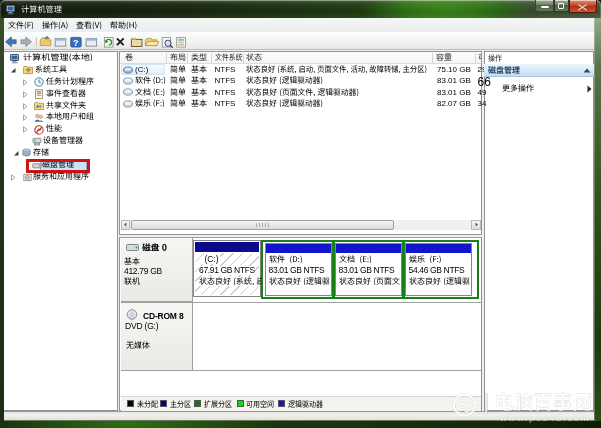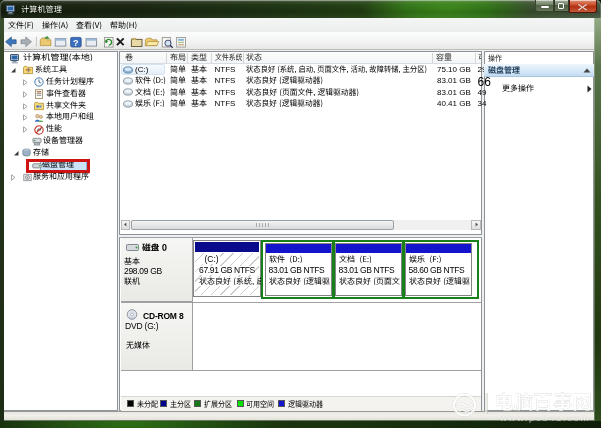--- a/index.html
+++ b/index.html
@@ -516,21 +516,21 @@
       <use href="#g63" x="3000"></use>
       <use href="#g7" x="4280"></use>
       <use href="#g79" x="4618"></use>
       <use href="#g80" x="5618"></use>
       <use href="#g81" x="6618"></use>
       <use href="#g66" x="7618"></use>
       <use href="#g31" x="8618"></use>
       <use href="#g9" x="9618"></use>
     </svg>
   </div>
-<div class="a lt" style="left:437px;top:98.8px;font-size:8px;letter-spacing:0px;">40.41 GB</div>
+<div class="a lt" style="left:437px;top:98.8px;font-size:8px;letter-spacing:0px;">82.07 GB</div>
 <div class="a lt" style="left:477.5px;top:98.8px;font-size:8px;letter-spacing:0px;">34</div>
 <div class="a" style="left:120.5px;top:219.5px;width:360px;height:10.5px;background:#f0f0f0;"></div>
 <div class="a" style="left:120.5px;top:219.5px;width:9.5px;height:10.5px;background:linear-gradient(180deg,#f6f6f6,#dedede);border:1px solid #b8b8b8;"></div>
 <svg class="a" style="left:122.5px;top:222.3px" width="5" height="5" viewBox="0 0 5 5">
     <path d="M3.4 0.5 L1 2.5 L3.4 4.5 Z" fill="#505050"></path>
   </svg>
 <div class="a" style="left:471px;top:219.5px;width:9.5px;height:10.5px;background:linear-gradient(180deg,#f6f6f6,#dedede);border:1px solid #b8b8b8;"></div>
 <svg class="a" style="left:473.5px;top:222.3px" width="5" height="5" viewBox="0 0 5 5">
     <path d="M1.6 0.5 L4 2.5 L1.6 4.5 Z" fill="#505050"></path>
   </svg>
@@ -550,21 +550,21 @@
       <use href="#g87" x="1000"></use>
       <use href="#g88" x="2280"></use>
     </svg>
   </div>
 <div class="a" style="left:124px;top:256.5px;">
     <svg class="zt" width="16.0" height="8" viewBox="0 0 2000 1000" fill="#000">
       <use href="#g61" x="0"></use>
       <use href="#g19" x="1000"></use>
     </svg>
   </div>
-<div class="a lt" style="left:124px;top:266.5px;font-size:8.5px;letter-spacing:-0.3px;">298.09 GB</div>
+<div class="a lt" style="left:124px;top:266.5px;font-size:8.5px;letter-spacing:-0.3px;">412.79 GB</div>
 <div class="a" style="left:124px;top:276.8px;">
     <svg class="zt" width="16.0" height="8" viewBox="0 0 2000 1000" fill="#000">
       <use href="#g89" x="0"></use>
       <use href="#g2" x="1000"></use>
     </svg>
   </div>
 <div class="a" style="left:193px;top:239.5px;width:67.5px;height:57px;background:#fff;border:1px solid #848484;"></div>
 <div class="a" style="left:194.5px;top:242px;width:64.5px;height:10px;background:#0a0a8c;"></div>
 <div class="a" style="left:194.5px;top:252.5px;width:64.5px;height:42.5px;background:repeating-linear-gradient(135deg,#fff 0 5.9px,#cccccc 5.9px 6.9px);"></div>
 <div class="a" style="left:203px;top:254.2px;width:17px;height:9.5px;background:#fff;"></div>
@@ -643,21 +643,21 @@
 <div class="a" style="left:408.5px;top:255px;">
     <svg class="zt" width="32.5" height="8" viewBox="0 0 4066 1000" fill="#000">
       <use href="#g84" x="0"></use>
       <use href="#g85" x="1000"></use>
       <use href="#g7" x="2560"></use>
       <use href="#g8" x="2898"></use>
       <use href="#g78" x="3450"></use>
       <use href="#g9" x="3728"></use>
     </svg>
   </div>
-<div class="a lt" style="left:408.5px;top:266px;font-size:8.5px;letter-spacing:-0.35px;">58.60 GB NTFS</div>
+<div class="a lt" style="left:408.5px;top:266px;font-size:8.5px;letter-spacing:-0.35px;">54.46 GB NTFS</div>
 <div class="a" style="left:408.5px;top:277.3px;width:61px;height:9px;overflow:hidden">
     <svg class="zt" width="68.9" height="8" viewBox="0 0 8618 1000" fill="#000">
       <use href="#g54" x="0"></use>
       <use href="#g55" x="1000"></use>
       <use href="#g62" x="2000"></use>
       <use href="#g63" x="3000"></use>
       <use href="#g7" x="4280"></use>
       <use href="#g79" x="4618"></use>
       <use href="#g80" x="5618"></use>
       <use href="#g81" x="6618"></use>

